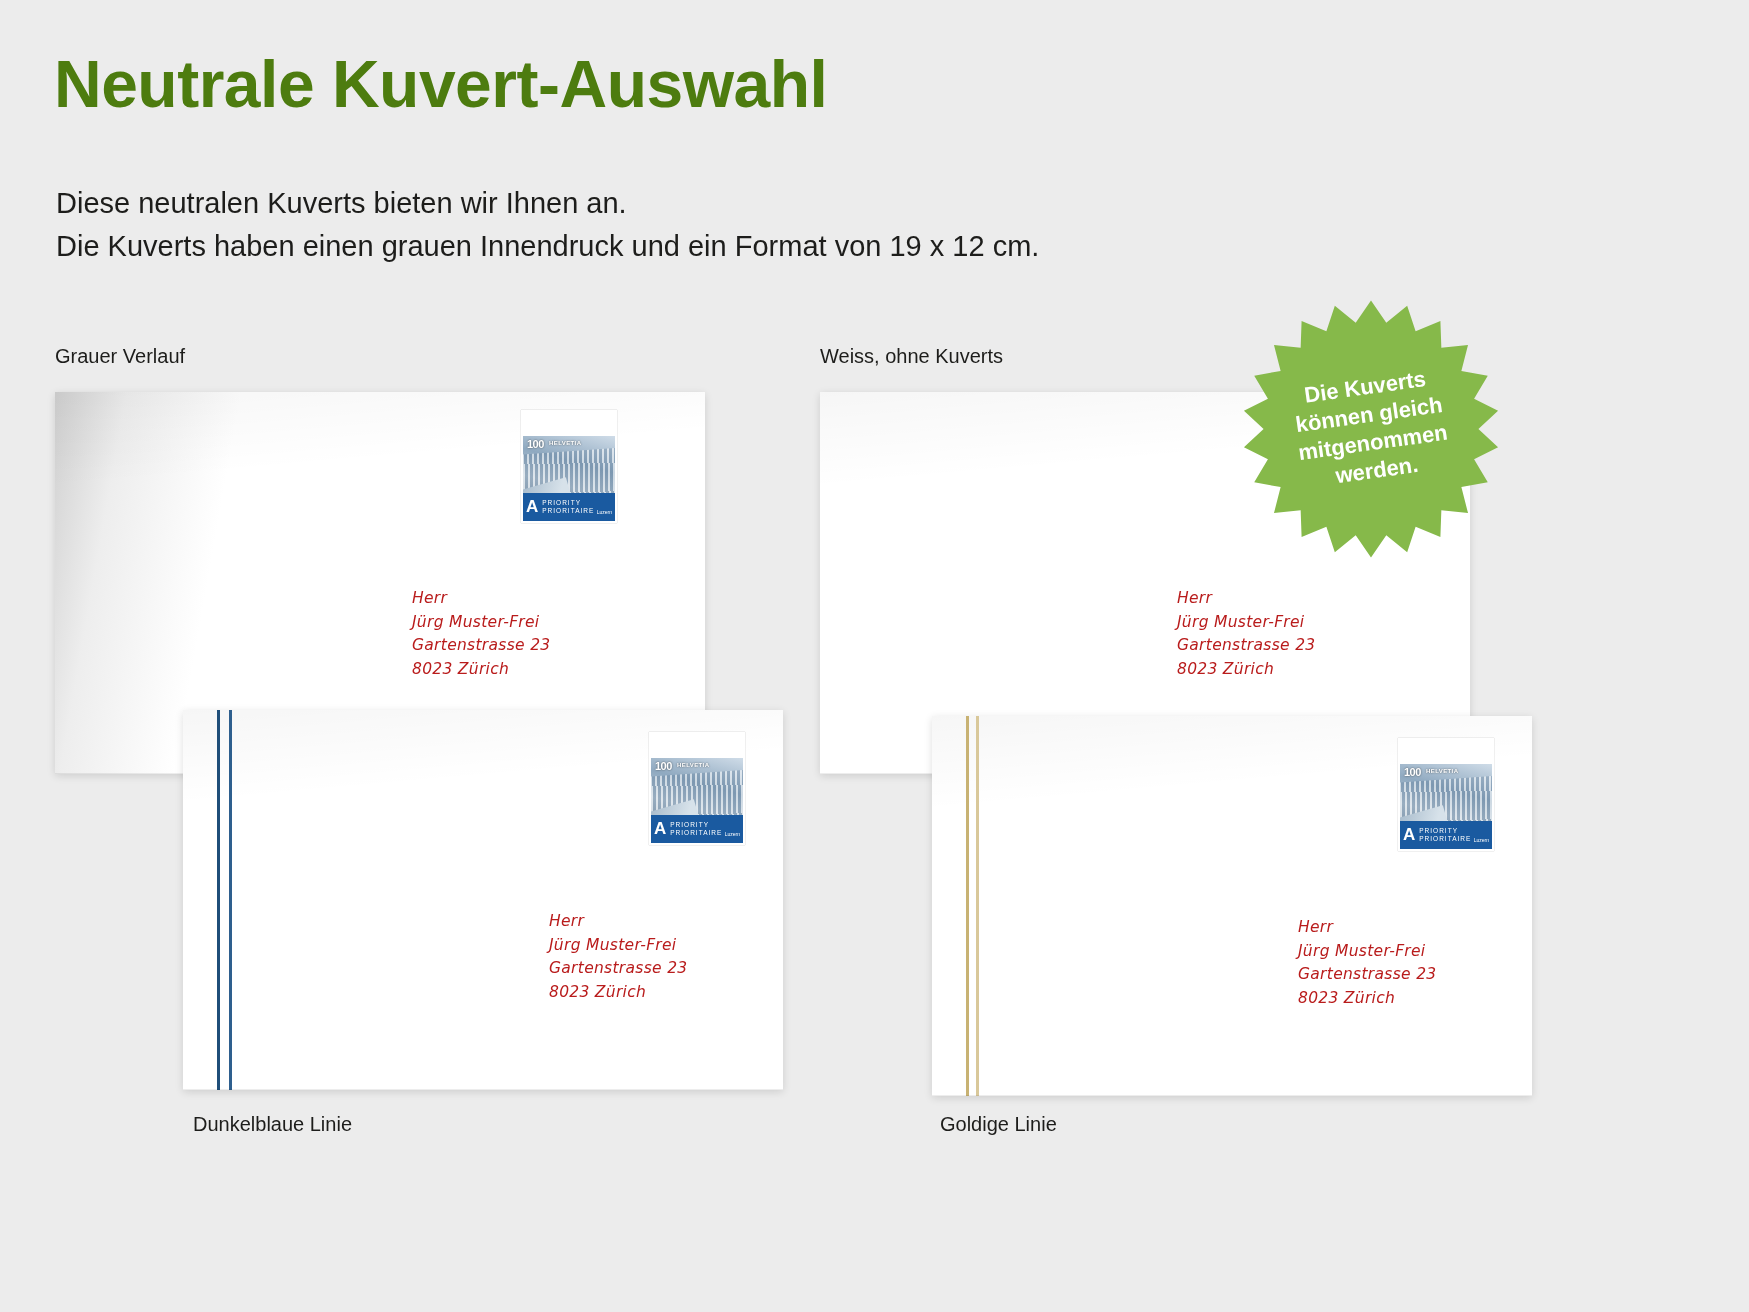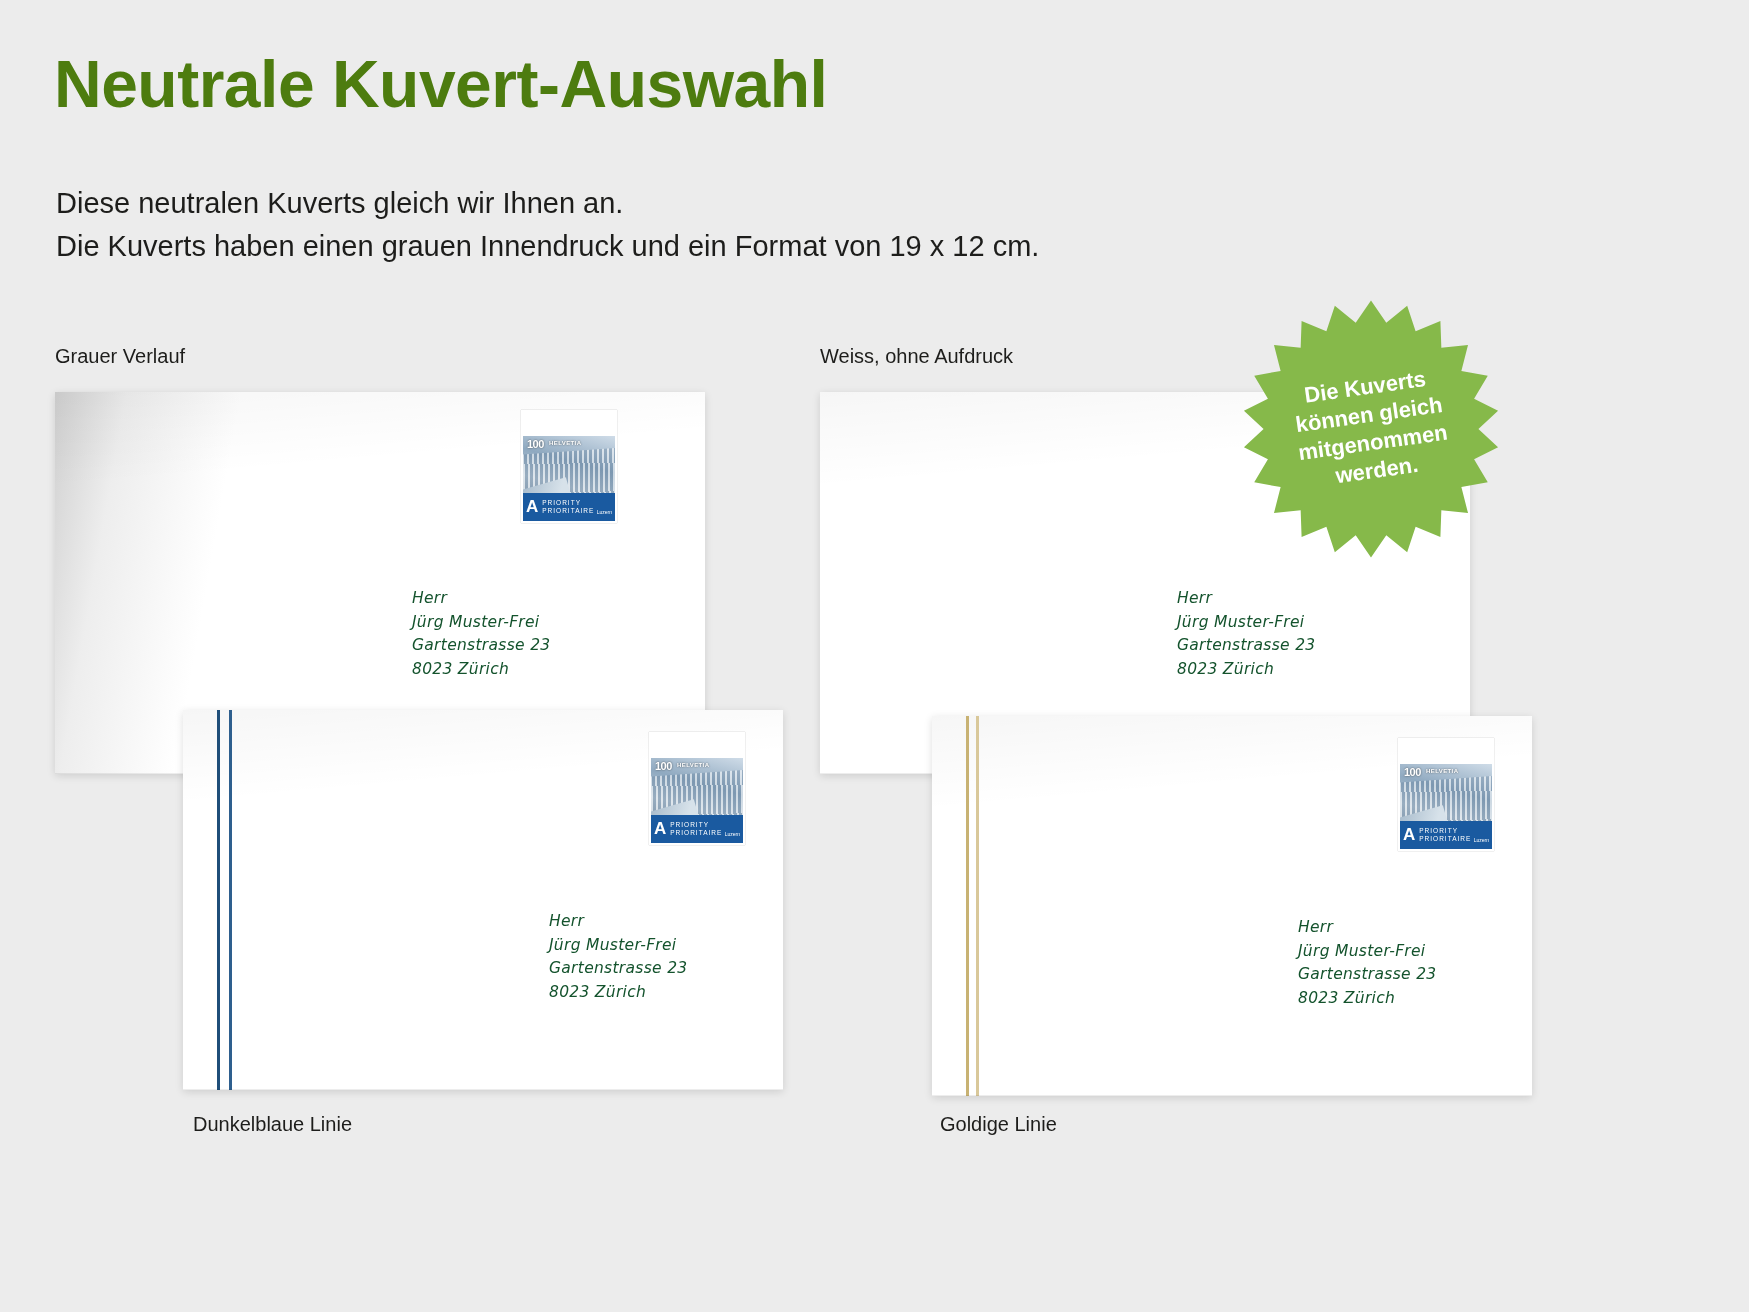--- a/index.html
+++ b/index.html
@@ -94,21 +94,21 @@
     background: rgba(0,0,0,0.07);
   }
 
   
   .address {
     position: absolute;
     font-family: "DejaVu Sans", sans-serif;
     font-size: 15.5px;
     font-style: italic;
     line-height: 1.52;
-    color: #14532d;
+    color: #b91c1c;
     letter-spacing: 0.3px;
     white-space: nowrap;
   }
 
   
   .stamp {
     position: absolute;
     width: 96px; height: 113px;
     background: #ffffff;
     box-shadow: 0 0 1px rgba(0,0,0,0.35);
@@ -186,26 +186,26 @@
     padding: 0 42px;
     transform: rotate(-8deg);
   }
 </style>
 </head>
 <body>
 
 <div id="page-title">Neutrale Kuvert-Auswahl</div>
 
 <div id="intro">
-  <div>Diese neutralen Kuverts gleich wir Ihnen an.</div>
+  <div>Diese neutralen Kuverts bieten wir Ihnen an.</div>
   <div>Die Kuverts haben einen grauen Innendruck und ein Format von 19 x 12 cm.</div>
 </div>
 
 <div class="caption" id="cap-tl">Grauer Verlauf</div>
-<div class="caption" id="cap-tr">Weiss, ohne Aufdruck</div>
+<div class="caption" id="cap-tr">Weiss, ohne Kuverts</div>
 <div class="caption" id="cap-bl">Dunkelblaue Linie</div>
 <div class="caption" id="cap-br">Goldige Linie</div>
 
 <div class="envelope" id="env-tl">
   <div class="grad-grey"></div>
   <div class="flap-shade"></div>
 
   <div class="stamp" style="left:466px; top:18px;">
     <div class="inner">
       <div class="pic">

